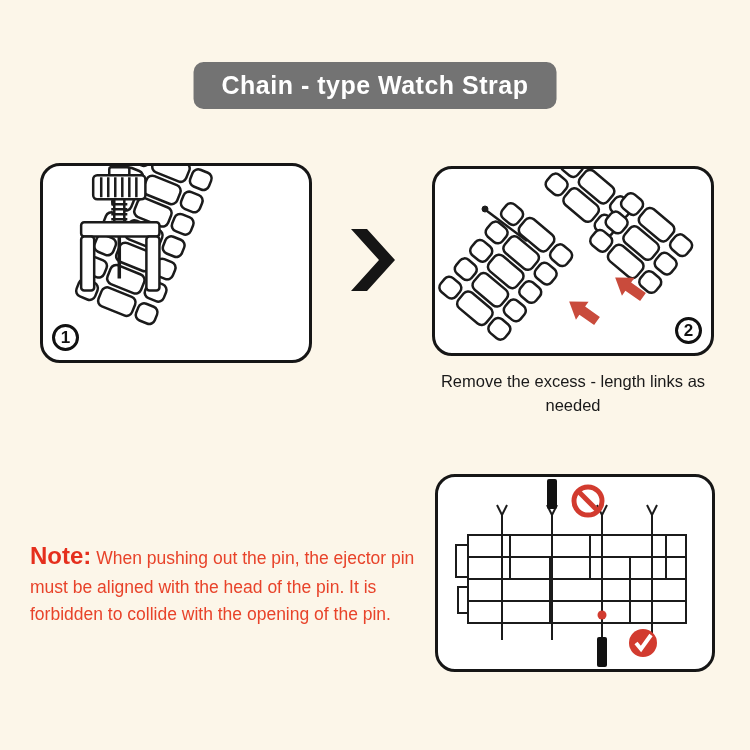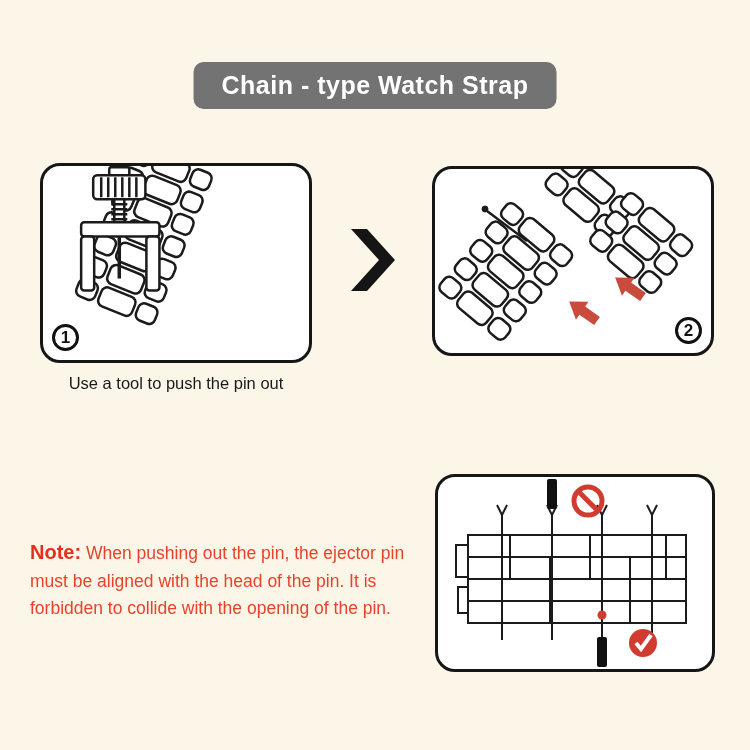--- a/index.html
+++ b/index.html
@@ -58,21 +58,21 @@
   }
   .caption-1{left:40px;top:372px;width:272px;}
   .caption-2{left:432px;top:370px;width:282px;}
 
   .note{
     position:absolute;left:30px;top:537px;width:410px;
     color:#e8432a;
     font-size:17.5px;
     line-height:1.55;
   }
-  .note .note-label{font-weight:bold;font-size:20px;color:#e52f1d;}
+  .note .note-label{font-weight:bold;font-size:24px;color:#e52f1d;}
 </style>
 </head>
 <body>
 
 <div id="canvas">
 
   <div class="banner">
     <span>Chain - type Watch Strap</span>
   </div>
 
@@ -158,21 +158,21 @@
       </g>
 
       <g fill="#c94b3c">
         <path transform="translate(208,128) rotate(-145)" d="M0,-5 L18,-5 L18,-11 L34,0 L18,11 L18,5 L0,5 Z"></path>
         <path transform="translate(162,152) rotate(-145)" d="M0,-5 L18,-5 L18,-11 L34,0 L18,11 L18,5 L0,5 Z"></path>
       </g>
     </svg>
     <div class="badge badge-right">2</div>
   </div>
 
-  <div class="caption caption-1">Use a tool to push the pin out</div>
+  <div class="caption caption-2">Remove the excess - length links as needed</div>
 
   <div class="note">
     <span class="note-label">Note:</span>
     <span>When pushing out the pin, the ejector pin must be aligned with the head of the pin. It is forbidden to collide with the opening of the pin.</span>
   </div>
 
   <div class="panel panel-bottom">
     <svg viewBox="0 0 274 192">
 
       <g stroke="#1b1b1b" stroke-width="2" fill="#ffffff">

